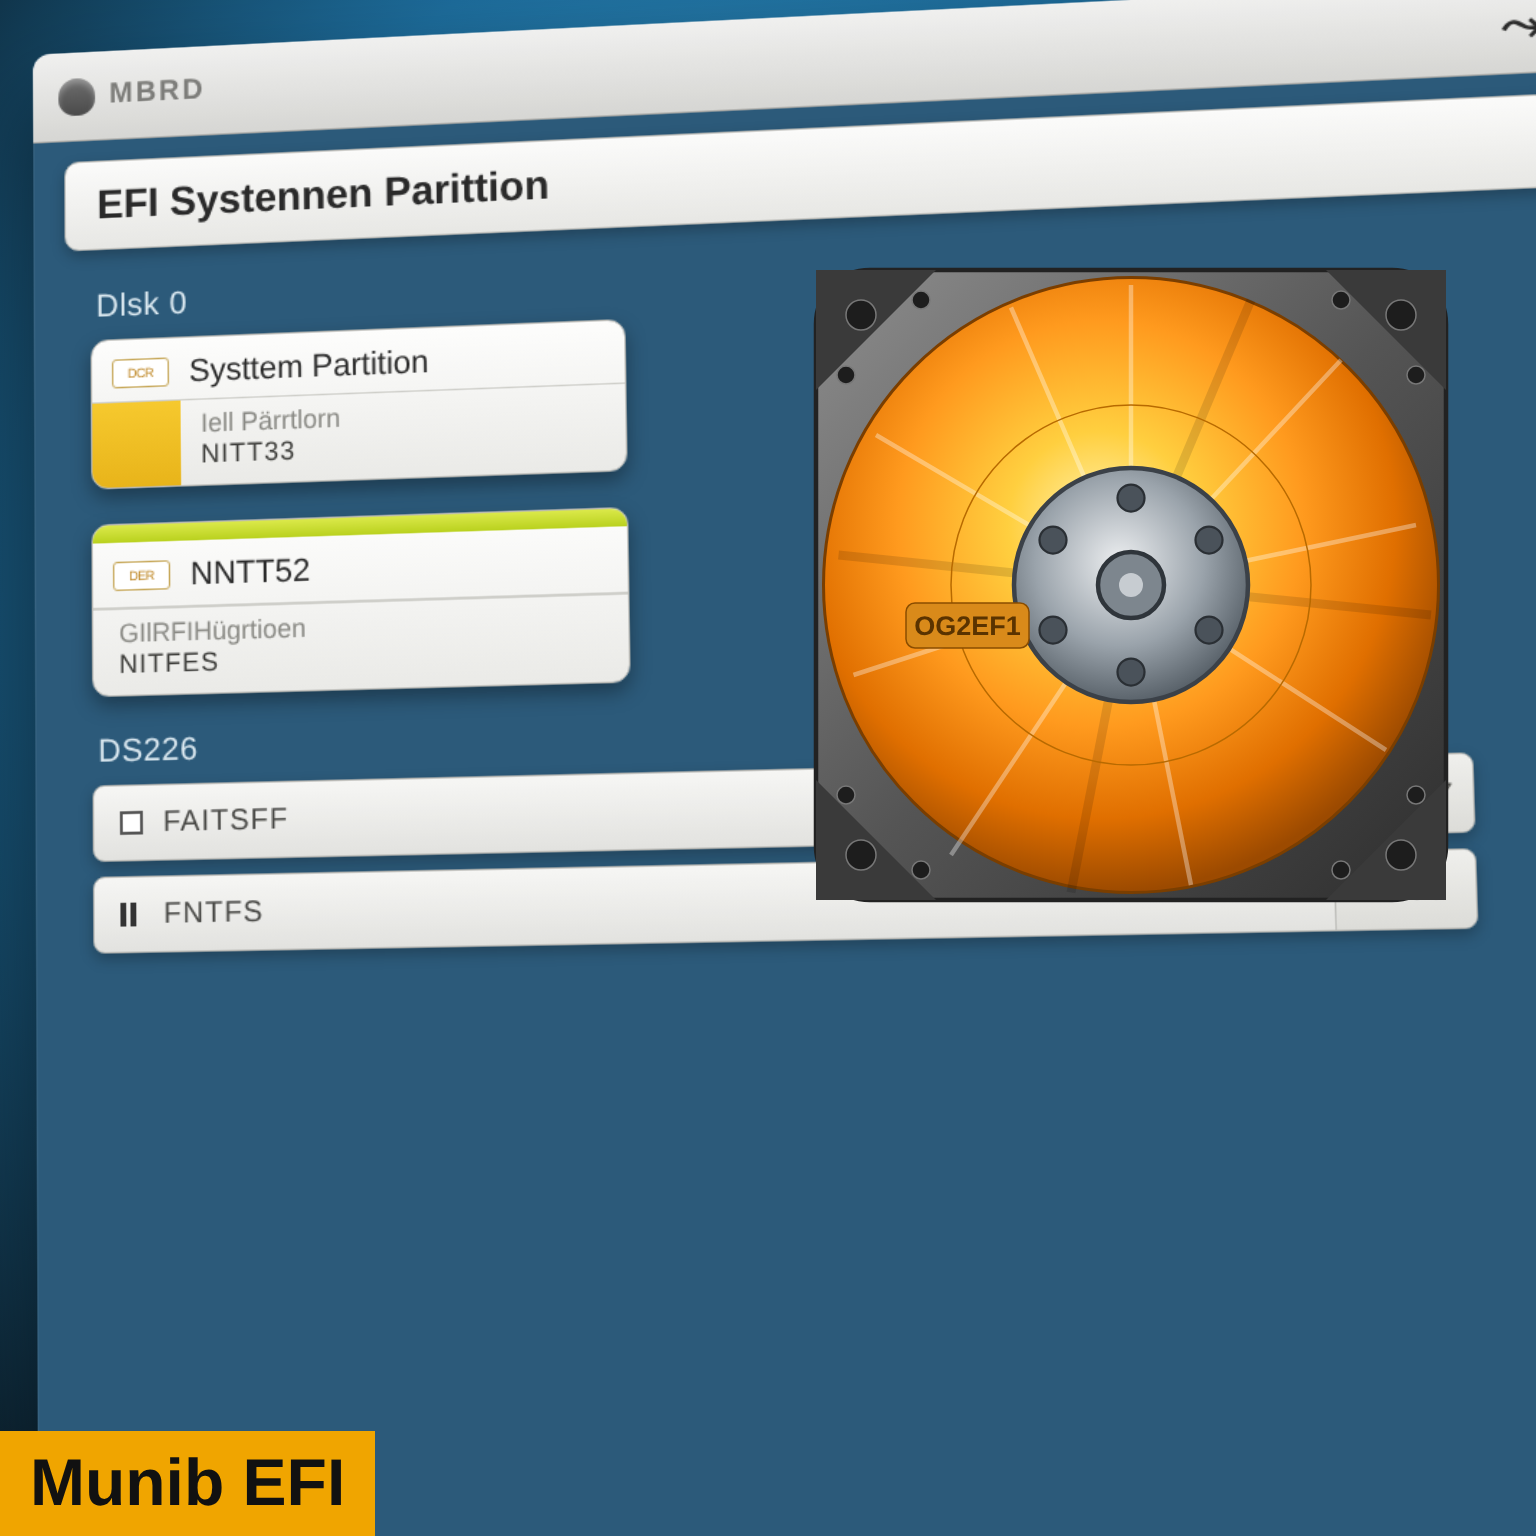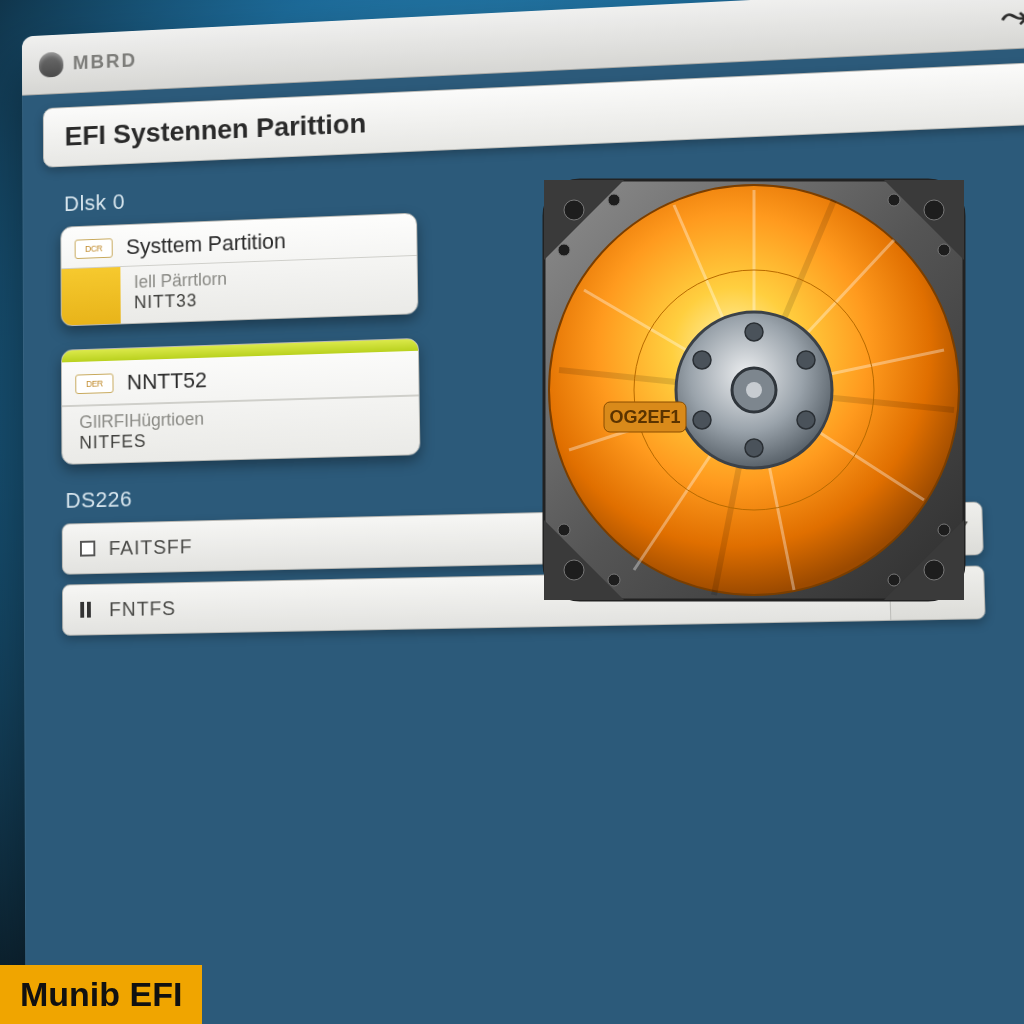--- a/index.html
+++ b/index.html
@@ -160,21 +160,21 @@
     top: 150px; right: 30px;
     width: 480px; height: 480px;
     pointer-events: none;
   }
   
   .watermark {
     position: absolute;
     left: 0; bottom: 0;
     background: #f0a500;
     color: #111;
-    font-size: 34px; font-weight: 600;
+    font-size: 44px; font-weight: 600;
     padding: 10px 20px;
   }
 </style>
 </head>
 <body>
 
 <div class="stage">
   <div class="window">
 
     <div class="titlebar">

